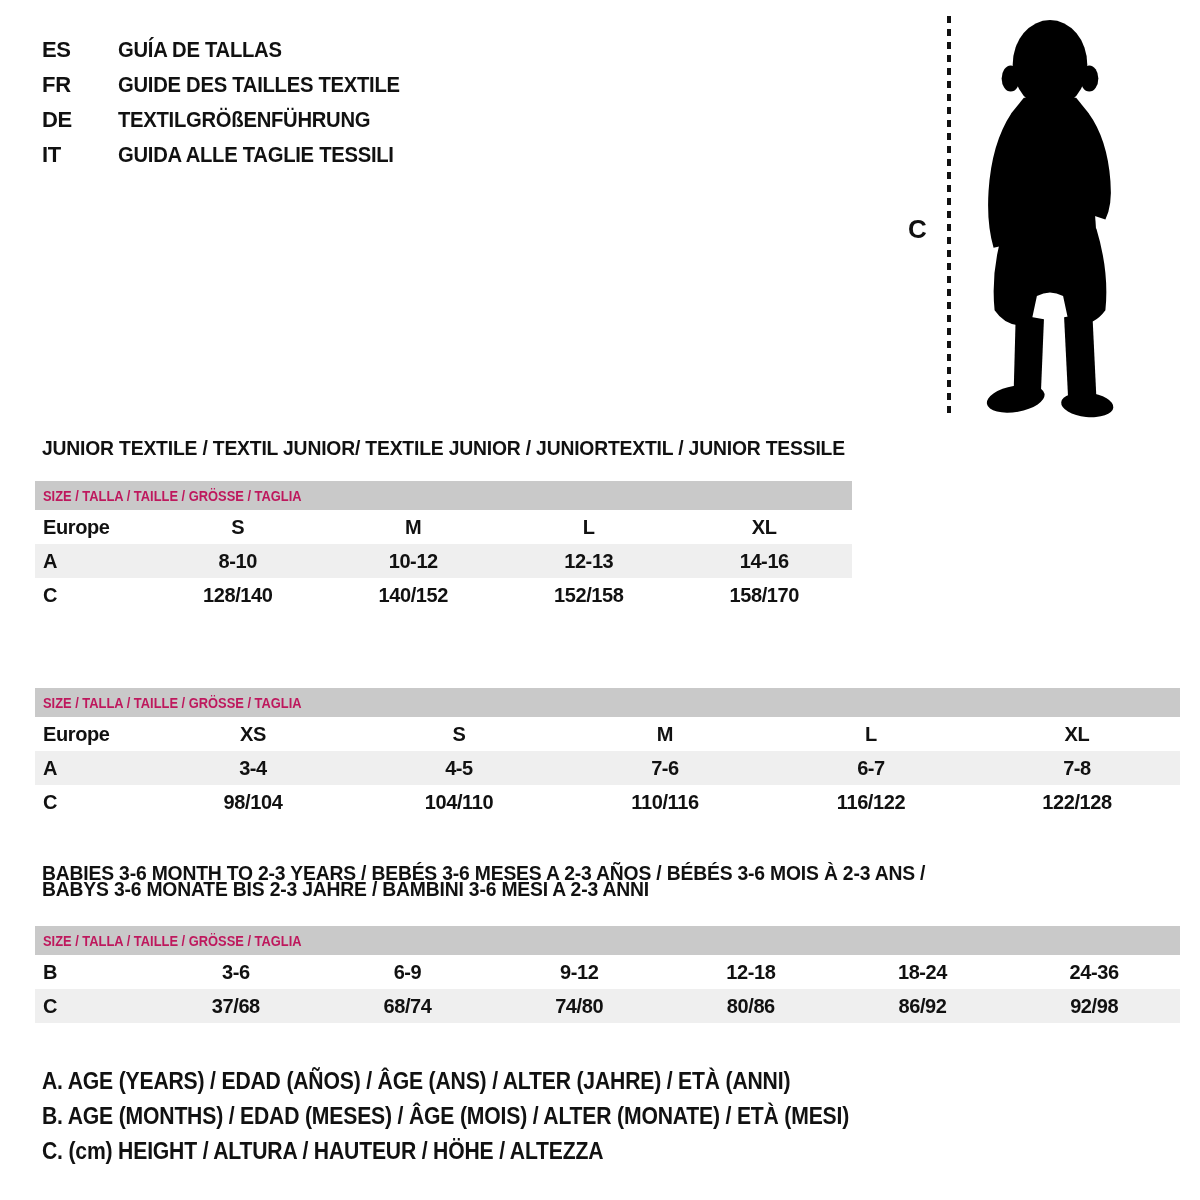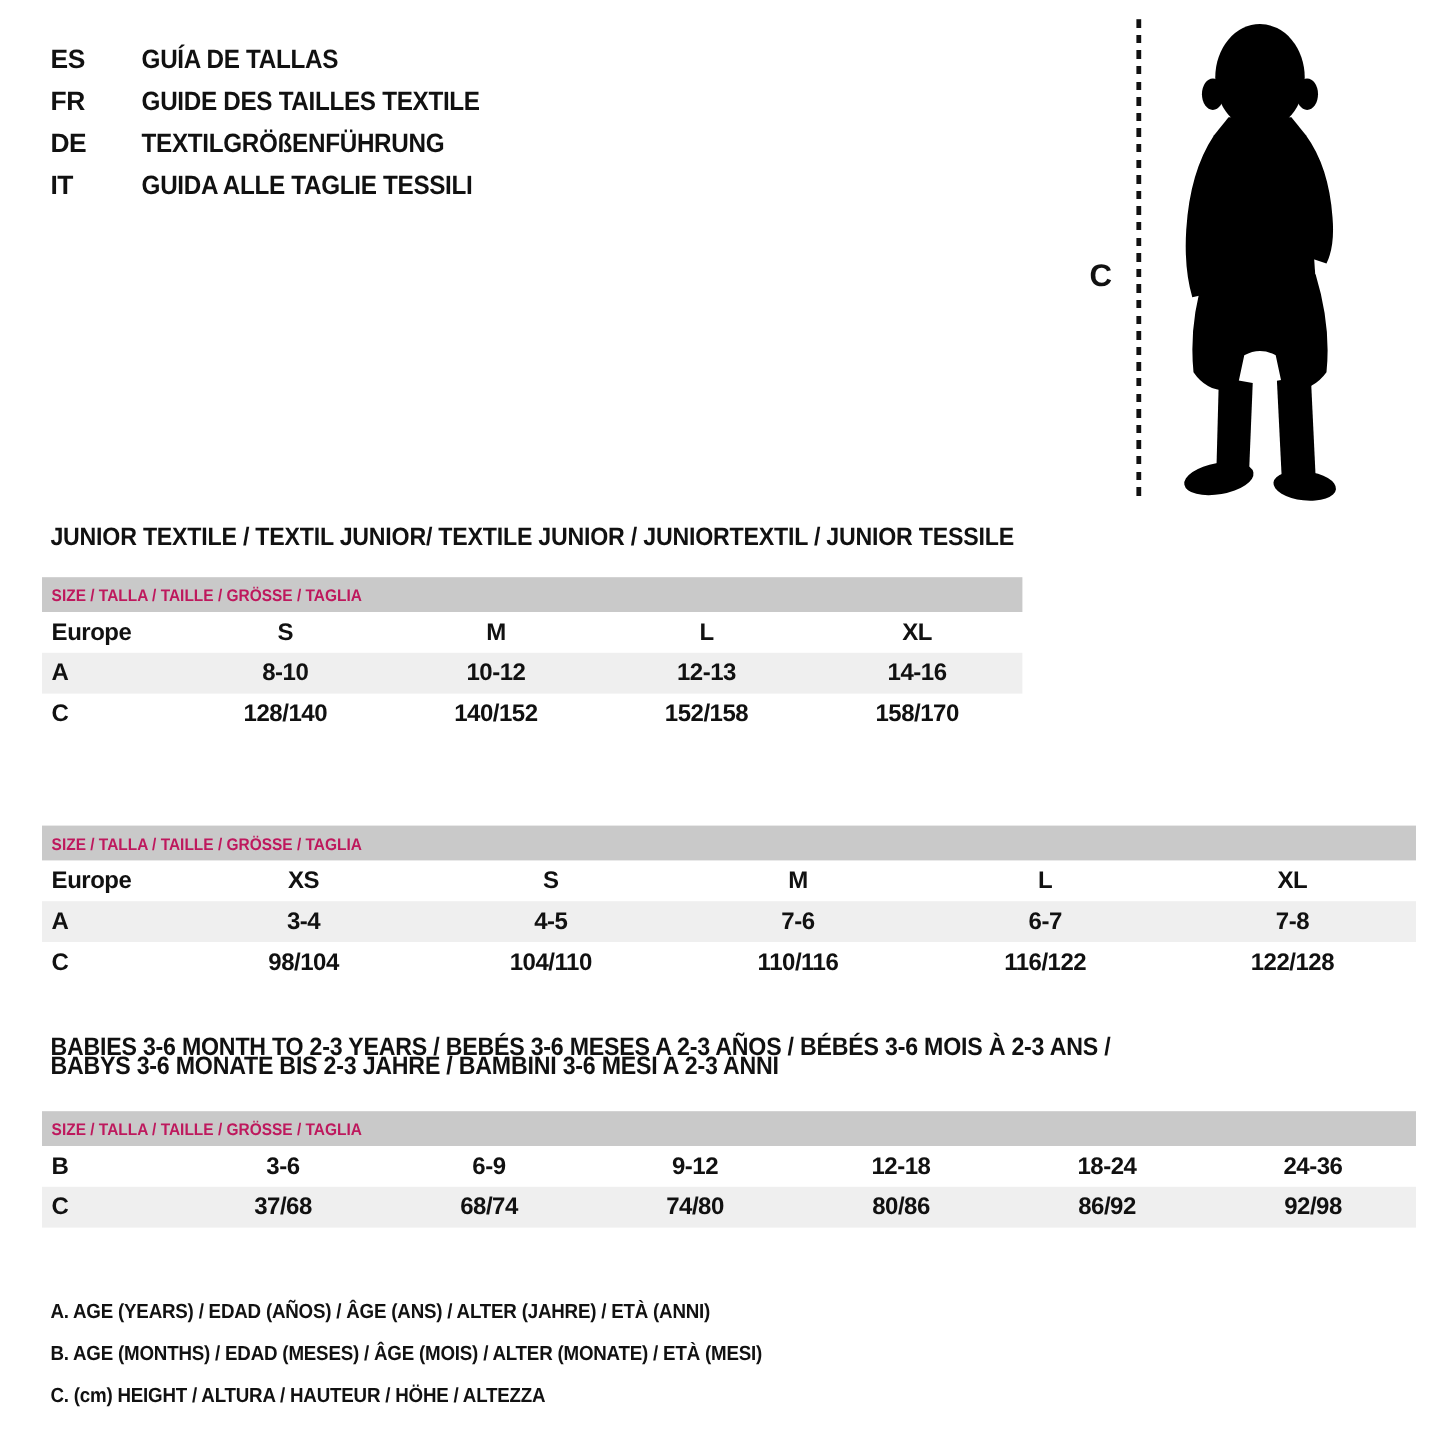--- a/index.html
+++ b/index.html
@@ -70,21 +70,21 @@
   .trow { display: grid; height: 34px; align-items: center; font-size: 20px; font-weight: 700; letter-spacing: -0.4px; }
   .table-junior   .trow { grid-template-columns: 115px repeat(4, 1fr); }
   .table-children .trow { grid-template-columns: 115px repeat(5, 1fr); }
   .table-babies   .trow { grid-template-columns: 115px repeat(6, 1fr); }
   .trow.shade { background: var(--row-shade-bg); }
   .cell { text-align: center; }
   .cell.label { text-align: left; padding-left: 8px; }
 
   
   .legend { position: absolute; left: 42px; top: 1068px; }
-  .legend-line { height: 35px; display: flex; align-items: flex-end; font-size: 17px; font-weight: 700; letter-spacing: -0.2px; }
+  .legend-line { height: 35px; display: flex; align-items: flex-start; font-size: 23px; font-weight: 700; letter-spacing: -0.2px; }
 </style>
 </head>
 <body>
 
 <div class="page">
 
   <div class="languages">
     <div class="lang-row">
       <span class="lang-code">ES</span>
       <span class="cond">GUÍA DE TALLAS</span>

